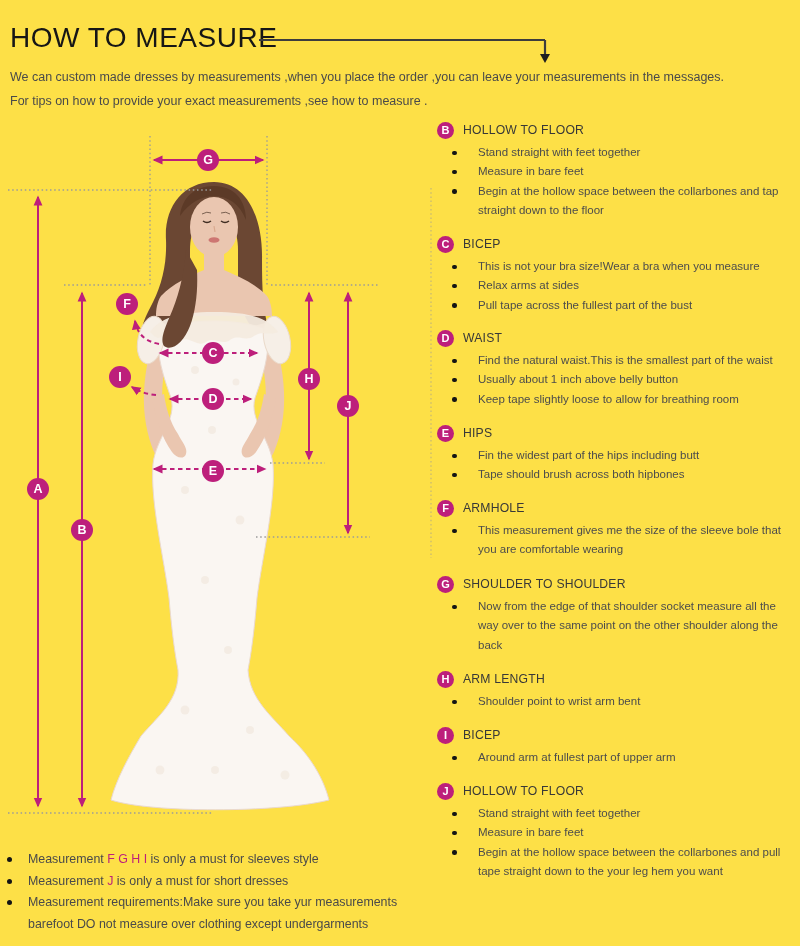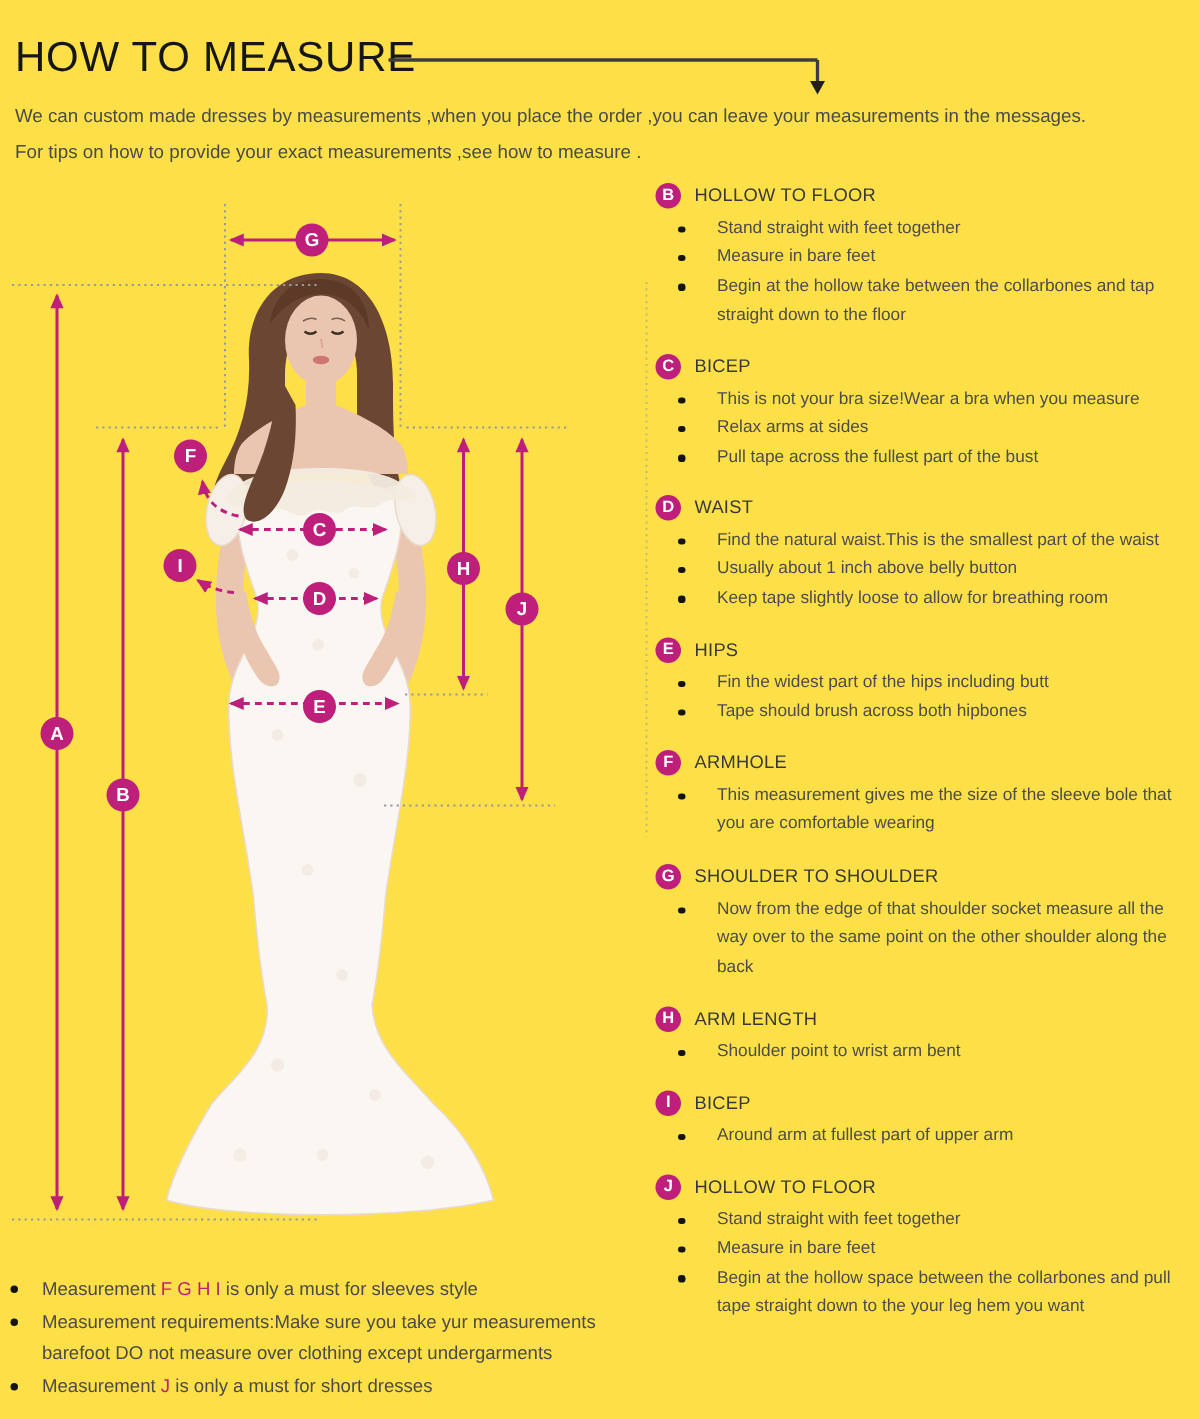--- a/index.html
+++ b/index.html
@@ -159,21 +159,21 @@
   </div>
 
   <div class="section" style="top:121px">
     <div class="sec-head">
       <span class="badge">B</span>
       <span class="sec-title">HOLLOW TO FLOOR</span>
     </div>
     <ul class="sec-bullets">
       <li>Stand straight with feet together</li>
       <li>Measure in bare feet</li>
-      <li>Begin at the hollow take between the  collarbones and tap straight down to the floor</li>
+      <li>Begin at the hollow space between the  collarbones and tap straight down to the floor</li>
     </ul>
   </div>
 
   <div class="section" style="top:235px">
     <div class="sec-head">
       <span class="badge">C</span>
       <span class="sec-title">BICEP</span>
     </div>
     <ul class="sec-bullets">
       <li>This is not your bra size!Wear a bra when you measure</li>
@@ -252,17 +252,17 @@
     </div>
     <ul class="sec-bullets">
       <li>Stand straight with feet together</li>
       <li>Measure in bare feet</li>
       <li>Begin at the hollow space between the collarbones and pull tape straight down to the your leg hem you want</li>
     </ul>
   </div>
 
   <div class="notes">
     <div class="note"><span>Measurement </span><span class="accent">F G H I</span><span> is only a must for sleeves style</span></div>
+    <div class="note"><span>Measurement </span><span class="accent">J</span><span> is only a must for short dresses</span></div>
     <div class="note"><span>Measurement requirements:Make sure you take yur measurements barefoot DO not measure over clothing except undergarments</span><span class="accent"></span><span></span></div>
-    <div class="note"><span>Measurement </span><span class="accent">J</span><span> is only a must for short dresses</span></div>
   </div>
 
 </div>
 
 </body></html>

